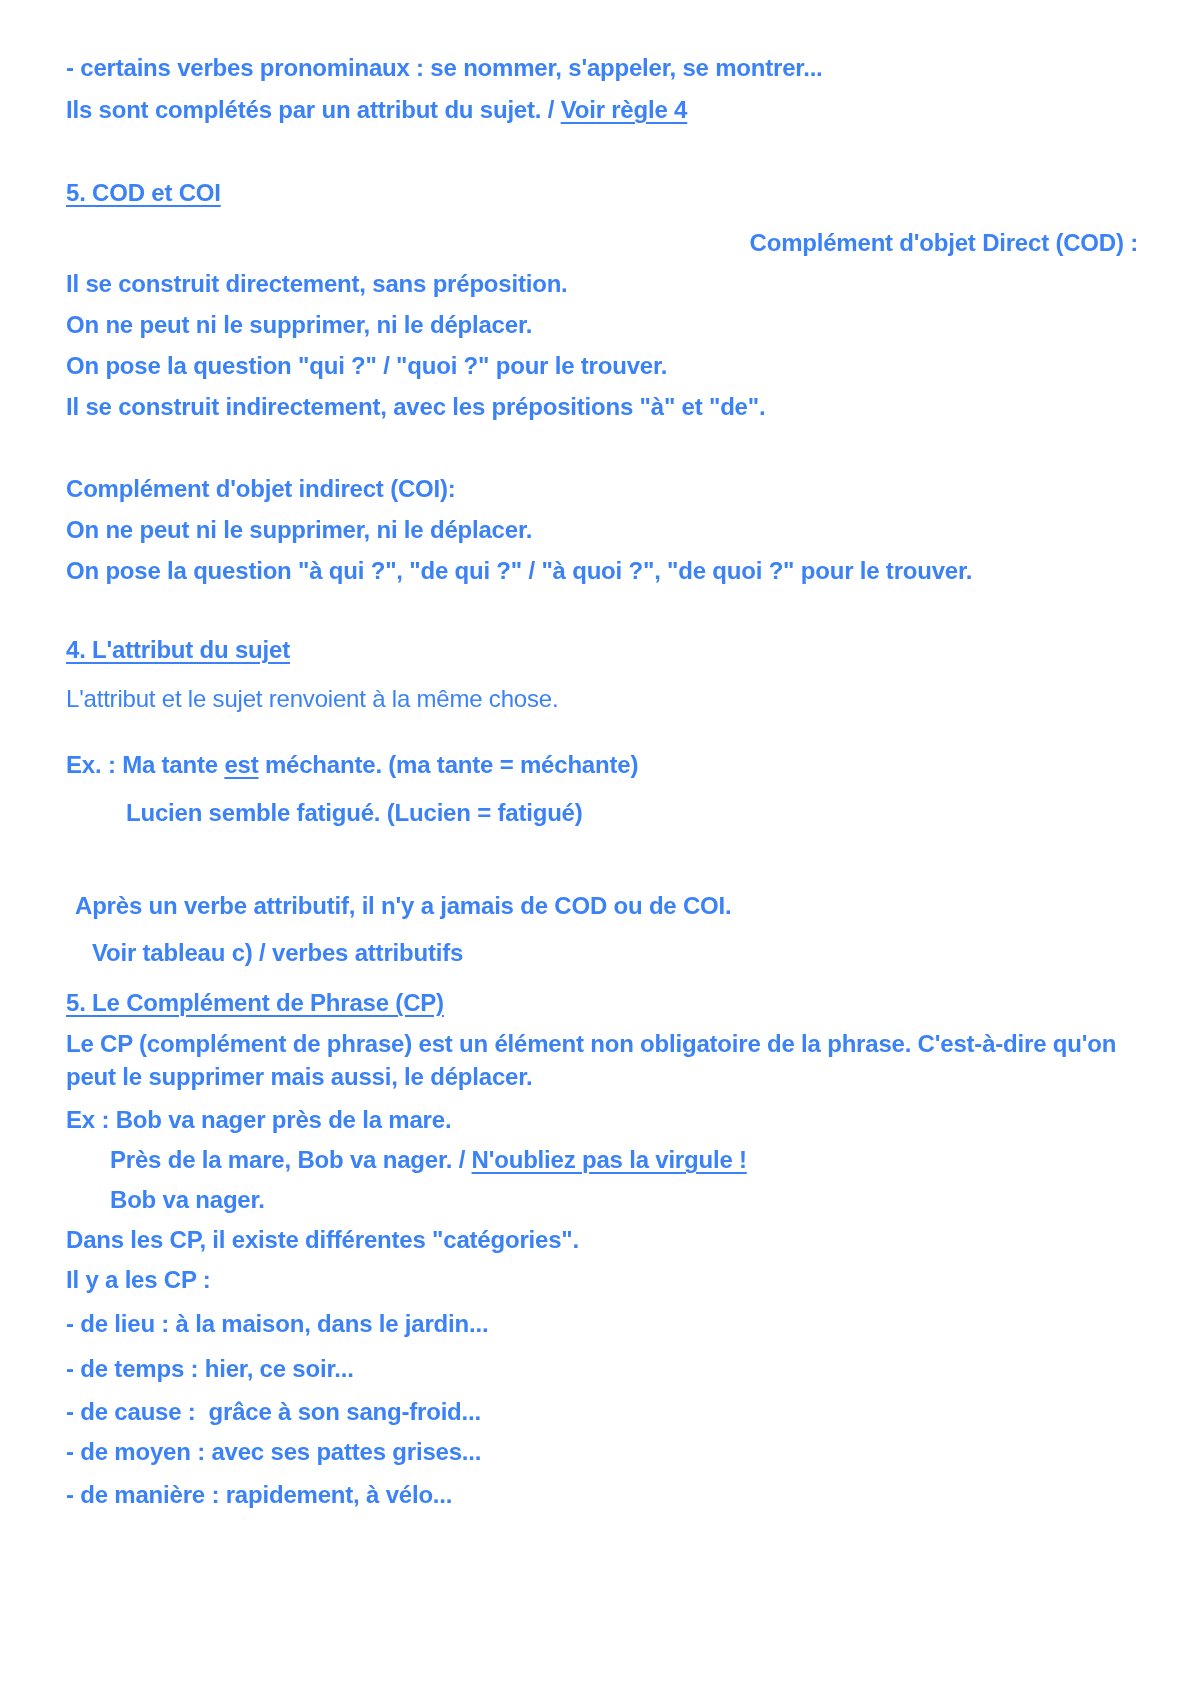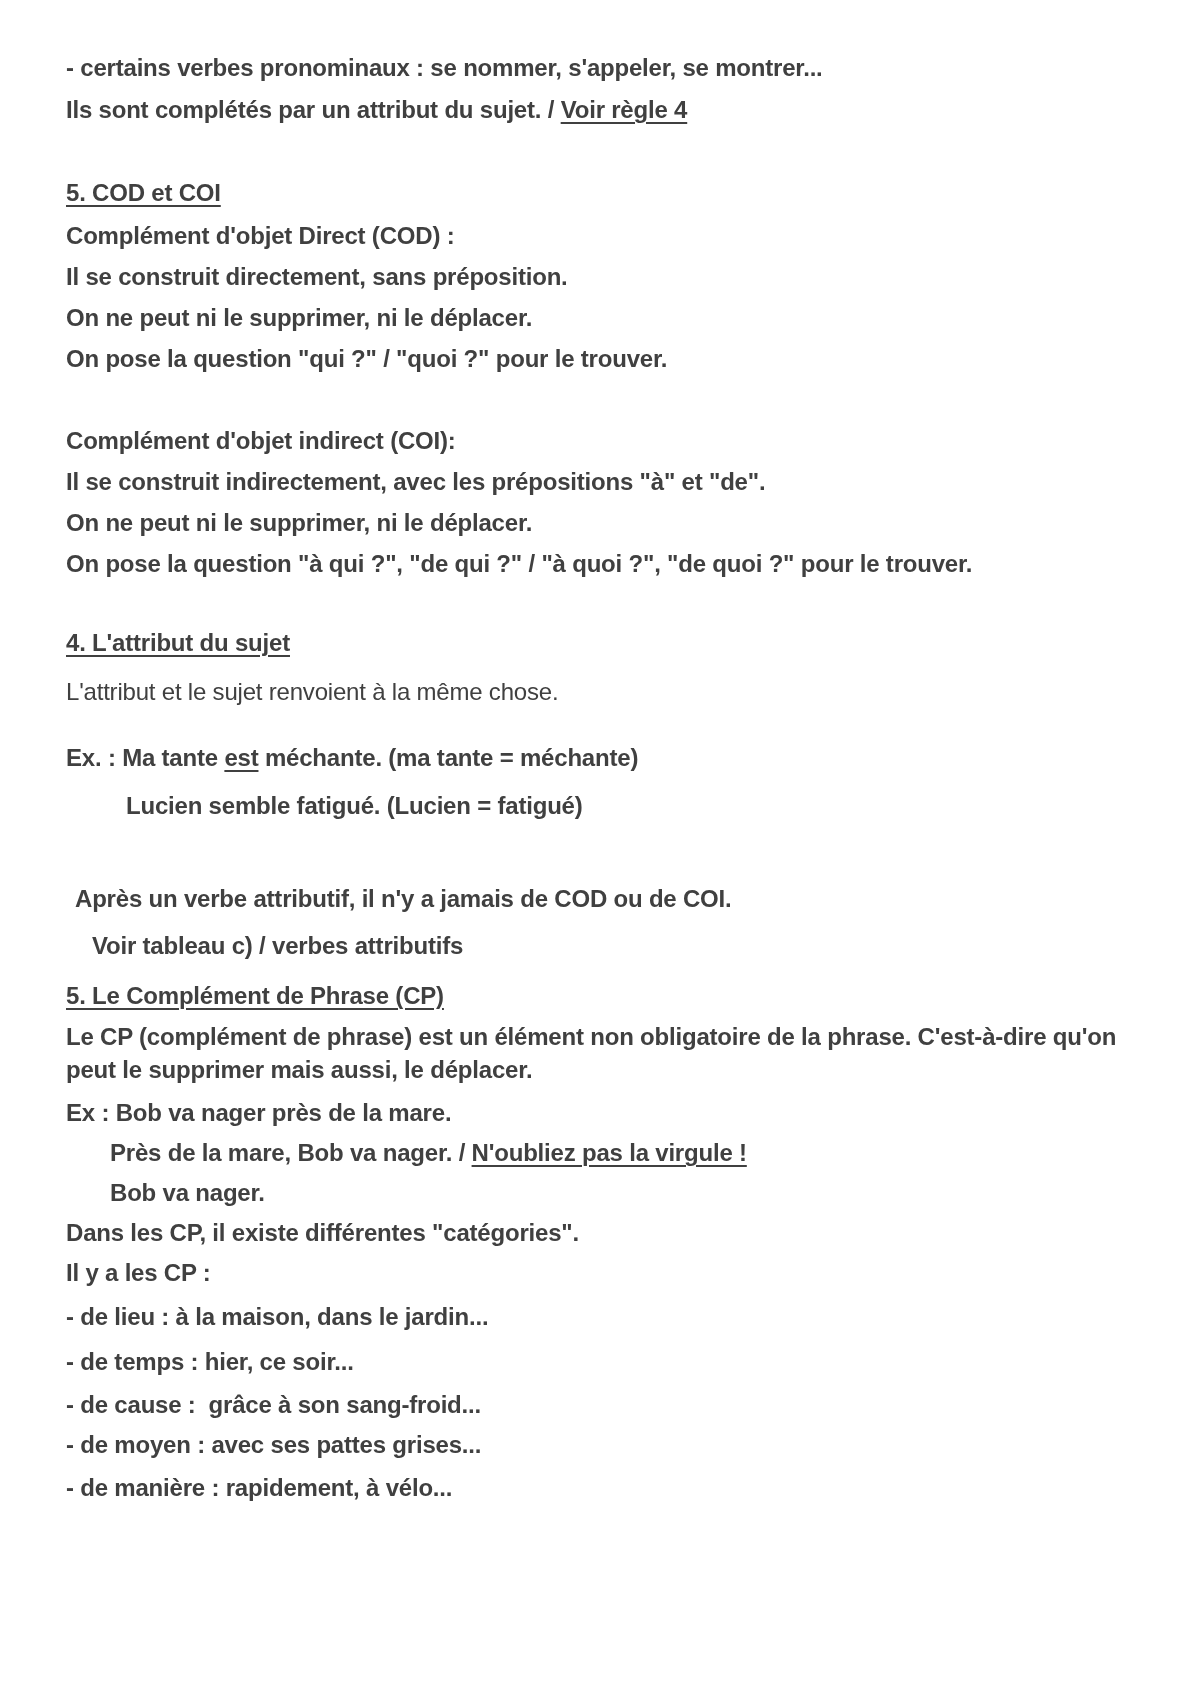--- a/index.html
+++ b/index.html
@@ -5,21 +5,21 @@
   * { box-sizing: border-box; }
   html, body { margin: 0; padding: 0; background: #ffffff; }
   .page {
     position: relative;
     width: 1190px;
     min-height: 1682px;
     margin: 0 auto;
     background: #ffffff;
     padding: 48px 52px 60px 66px;
     font-family: "Liberation Sans", "DejaVu Sans", sans-serif;
-    color: #404040;
+    color: #3b82f6;
   }
   .line {
     font-size: 24px;
     font-weight: 700;
     line-height: 40px;
     letter-spacing: -0.2px;
     white-space: pre-wrap;
   }
   .line.regular { font-weight: 400; }
   .line.wrap {
@@ -34,26 +34,26 @@
   }
 </style>
 </head>
 <body>
 
 <main class="page">
   <div id="doc-lines">
       <div class="line"><span>- certains verbes pronominaux : se nommer, s'appeler, se montrer...</span></div>
       <div class="line" style="margin-top: 2px;"><span>Ils sont complétés par un attribut du sujet. / </span><span class="u">Voir règle 4</span></div>
       <div class="line" style="margin-top: 43px;"><span class="u">5. COD et COI</span></div>
-      <div class="line" style="margin-top: 3px;"><span>Complément d'objet Direct (COD) :</span></div>
+      <div class="line" style="margin-top: 10px; text-align: right;"><span>Complément d'objet Direct (COD) :</span></div>
       <div class="line" style="margin-top: 1px;"><span>Il se construit directement, sans préposition.</span></div>
       <div class="line" style="margin-top: 1px;"><span>On ne peut ni le supprimer, ni le déplacer.</span></div>
       <div class="line" style="margin-top: 1px;"><span>On pose la question "qui ?" / "quoi ?" pour le trouver.</span></div>
+      <div class="line" style="margin-top: 1px;"><span>Il se construit indirectement, avec les prépositions "à" et "de".</span></div>
       <div class="line" style="margin-top: 42px;"><span>Complément d'objet indirect (COI):</span></div>
-      <div class="line" style="margin-top: 1px;"><span>Il se construit indirectement, avec les prépositions "à" et "de".</span></div>
       <div class="line" style="margin-top: 1px;"><span>On ne peut ni le supprimer, ni le déplacer.</span></div>
       <div class="line" style="margin-top: 1px;"><span>On pose la question "à qui ?", "de qui ?" / "à quoi ?", "de quoi ?" pour le trouver.</span></div>
       <div class="line" style="margin-top: 39px;"><span class="u">4. L'attribut du sujet</span></div>
       <div class="line regular" style="margin-top: 9px;"><span>L'attribut et le sujet renvoient à la même chose.</span></div>
       <div class="line" style="margin-top: 26px;"><span>Ex. : Ma tante </span><span class="u">est</span><span> méchante. (ma tante = méchante)</span></div>
       <div class="line" style="margin-top: 8px; margin-left: 60px;"><span>Lucien semble fatigué. (Lucien = fatigué)</span></div>
       <div class="line" style="margin-top: 53px; margin-left: 9px;"><span>Après un verbe attributif, il n'y a jamais de COD ou de COI.</span></div>
       <div class="line" style="margin-top: 7px; margin-left: 26px;"><span>Voir tableau c) / verbes attributifs</span></div>
       <div class="line" style="margin-top: 10px;"><span class="u">5. Le Complément de Phrase (CP)</span></div>
       <div class="line wrap"><span>Le CP (complément de phrase) est un élément non obligatoire de la phrase. C'est-à-dire qu'on peut le supprimer mais aussi, le déplacer.</span></div>

